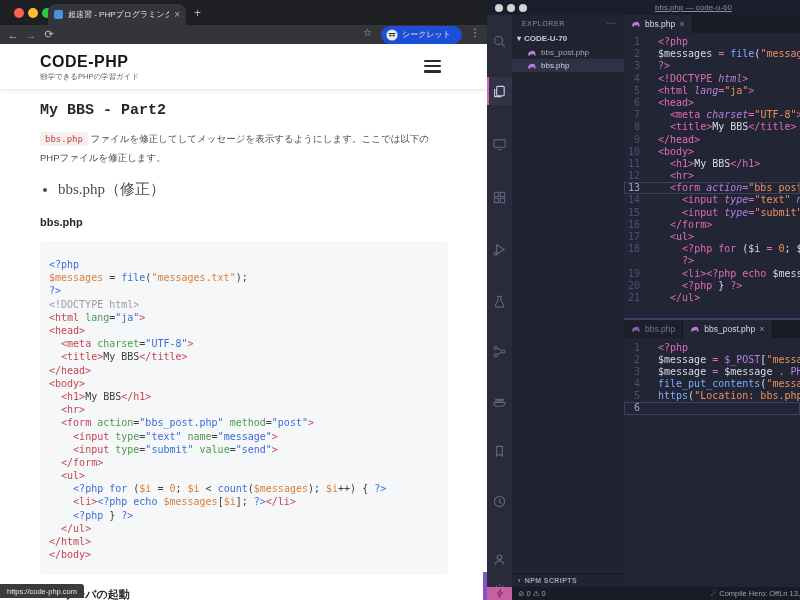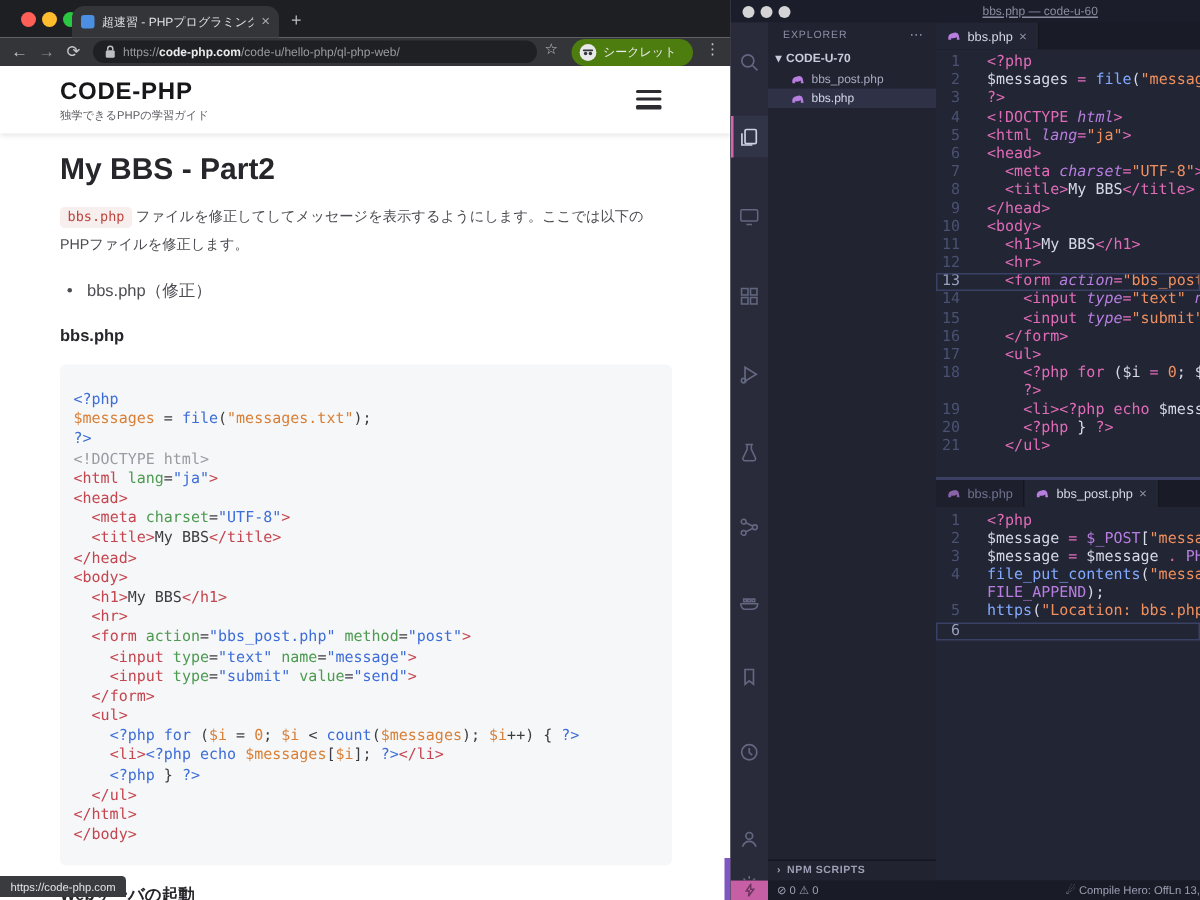--- a/index.html
+++ b/index.html
@@ -18,39 +18,39 @@
   .b-newtab { position:absolute; left:194px; top:6px; color:#b9babd; font-size:12px; }
   .b-toolbar { position:absolute; left:0; top:25px; width:100%; height:19px; background:#343539;
     display:flex; align-items:center; }
   .nav-ic { font-size:11px; color:#c6c7cb; width:18px; text-align:center; }
   .urlbar { position:absolute; left:62px; top:27px; width:296px; height:15px; background:#1f2023;
     border-radius:8px; display:flex; align-items:center; padding:0 8px; gap:5px; }
   .urlbar svg { flex:none; }
   .url-text { font-size:8px; color:#9a9b9f; white-space:nowrap; overflow:hidden; }
   .url-text b { color:#e9eaec; font-weight:bold; }
   .b-star { position:absolute; left:363px; top:27px; font-size:10px; color:#c0c1c5; }
-  .incog-pill { position:absolute; left:381px; top:25.5px; width:81px; height:18px; background:#4d7c0f;
+  .incog-pill { position:absolute; left:381px; top:25.5px; width:81px; height:18px; background:#1d4ed8;
     border-radius:9px; display:flex; align-items:center; padding:0 5px; gap:4px; }
   .incog-pill span { color:#e8e9eb; font-size:8px; white-space:nowrap; }
   .b-menu { position:absolute; left:470px; top:27px; color:#c0c1c5; font-size:10px; }
 
   
   #site { position:absolute; left:0; top:44px; width:487px; height:556px; background:#fff; overflow:hidden; }
   .site-header { position:absolute; left:0; top:0; width:100%; height:45px; background:#fff;
     box-shadow:0 1px 4px rgba(0,0,0,.12); }
   .logo { position:absolute; left:40px; top:9px; font-size:16px; font-weight:bold; color:#17171a; letter-spacing:.5px; }
   .logo-sub { position:absolute; left:40px; top:28px; font-size:7.5px; color:#5c5c62; }
   .burger { position:absolute; right:46px; top:16px; width:17px; display:flex; flex-direction:column; gap:3px; }
   .burger i { display:block; height:2.2px; background:#2b2b30; border-radius:1px; }
   .art { position:absolute; left:40px; top:45px; width:408px; }
-  .h2 { margin-top:13px; font-size:20px; font-weight:bold; color:#26262b; }
+  .h2 { margin-top:13px; font-size:15px; font-weight:bold; color:#26262b;font-family:Liberation Mono, monospace; }
   .para { margin-top:11px; font-size:9.5px; line-height:1.95; color:#4c4c52; }
   .icode { font-family:"DejaVu Sans Mono", monospace; font-size:9px; color:#c0453f;
     background:#f7efee; padding:2px 5px; border-radius:3px; }
-  .blist { margin-top:13px; padding-left:18px; font-size:11px; color:#4c4c52; }
+  .blist { margin-top:13px; padding-left:18px; font-size:15px; color:#4c4c52;font-family:Liberation Serif, serif; }
   .h3 { margin-top:17px; font-size:11px; font-weight:bold; color:#26262b; }
   .codeblock { margin-top:13px; background:#f6f7f8; border-radius:4px; padding:17px 10px 14px 9px; }
   .light-code { font-family:"DejaVu Sans Mono", monospace; font-size:10px; }
   .light-code .crow { height:13.2px; line-height:13.2px; white-space:pre; }
   .light-code .tk-blue { color:#3d6dd8; } .light-code .tk-red { color:#c4454f; }
   .light-code .tk-green { color:#4d9a51; } .light-code .tk-orange { color:#d97f36; }
   .light-code .tk-gray { color:#9a9aa2; } .light-code .tk-text { color:#3c3c42; }
   .h3b { margin-top:12px; }
   .urltip { position:absolute; left:0; bottom:2px; height:14px; background:#3a3b3f; color:#e4e4e6;
     font-size:7.5px; display:flex; align-items:center; padding:0 7px; border-radius:0 3px 0 0; }
@@ -117,27 +117,20 @@
       <span class="b-tab-title">超速習 - PHPプログラミング（We</span>
       <span class="b-tab-close">×</span>
     </div>
     <span class="b-newtab">+</span>
   </div>
   <div class="b-toolbar">
     <span class="nav-ic" style="margin-left:4px">←</span>
     <span class="nav-ic" style="color:#8c8d91">→</span>
     <span class="nav-ic">⟳</span>
   </div>
-  <div class="urlbar">
-    <svg width="7" height="9" viewBox="0 0 7 9">
-        <rect x="0.5" y="3.5" width="6" height="5" rx="1" fill="#bdbec2"></rect>
-        <path d="M1.8 3.5V2.5a1.7 1.7 0 013.4 0v1" stroke="#bdbec2" fill="none"></path>
-      </svg>
-    <span class="url-text"><span>https://</span><b>code-php.com</b><span>/code-u/hello-php/ql-php-web/</span></span>
-  </div>
   <span class="b-star">☆</span>
   <div class="incog-pill">
     <svg width="12" height="12" viewBox="0 0 12 12">
         <circle cx="6" cy="6" r="5.6" fill="#e8e9eb"></circle>
         <rect x="2.6" y="4" width="6.8" height="1.1" rx=".5" fill="#35363a"></rect>
         <circle cx="4.4" cy="6.6" r="1.15" fill="#35363a"></circle>
         <circle cx="7.6" cy="6.6" r="1.15" fill="#35363a"></circle>
       </svg>
     <span>シークレット</span>
   </div>
@@ -357,21 +350,20 @@
           </svg>
         <span>bbs_post.php</span>
           <span class="x">×</span>
       </div>
     </div>
     <div class="ed" style="top:322.5px; height:249px; padding-top:4px;">
         <div class="crow"><span class="ln">1</span><span class="ctext"><span class="tk-pink">&lt;?php</span></span></div>
         <div class="crow"><span class="ln">2</span><span class="ctext"><span class="tk-text">$message </span><span class="tk-pink">= </span><span class="tk-purple">$_POST</span><span class="tk-text">[</span><span class="tk-orange">"message"</span></span></div>
         <div class="crow"><span class="ln">3</span><span class="ctext"><span class="tk-text">$message </span><span class="tk-pink">= </span><span class="tk-text">$message </span><span class="tk-pink">. </span><span class="tk-purple">PHP_EOL</span></span></div>
         <div class="crow"><span class="ln">4</span><span class="ctext"><span class="tk-blue">file_put_contents</span><span class="tk-text">(</span><span class="tk-orange">"messages.txt"</span></span></div>
-        <div class="crow"><span class="ln"></span><span class="ctext"><span class="tk-purple">FILE_APPEND</span><span class="tk-text">);</span></span></div>
         <div class="crow"><span class="ln">5</span><span class="ctext"><span class="tk-blue">https</span><span class="tk-text">(</span><span class="tk-orange">"Location: bbs.php"</span></span></div>
         <div class="crow cur"><span class="ln">6</span><span class="ctext"><span class="tk-text"></span></span></div>
       </div>
   </div>
 
   <div class="statusbar">
     <div class="remote">
         <svg width="8" height="9" viewBox="0 0 8 9" fill="none" stroke="#6e3560" stroke-width="1">
           <path d="M4.5 0.5L1.5 5h2L3 8.5 6.5 3.8h-2z"></path>
         </svg>

